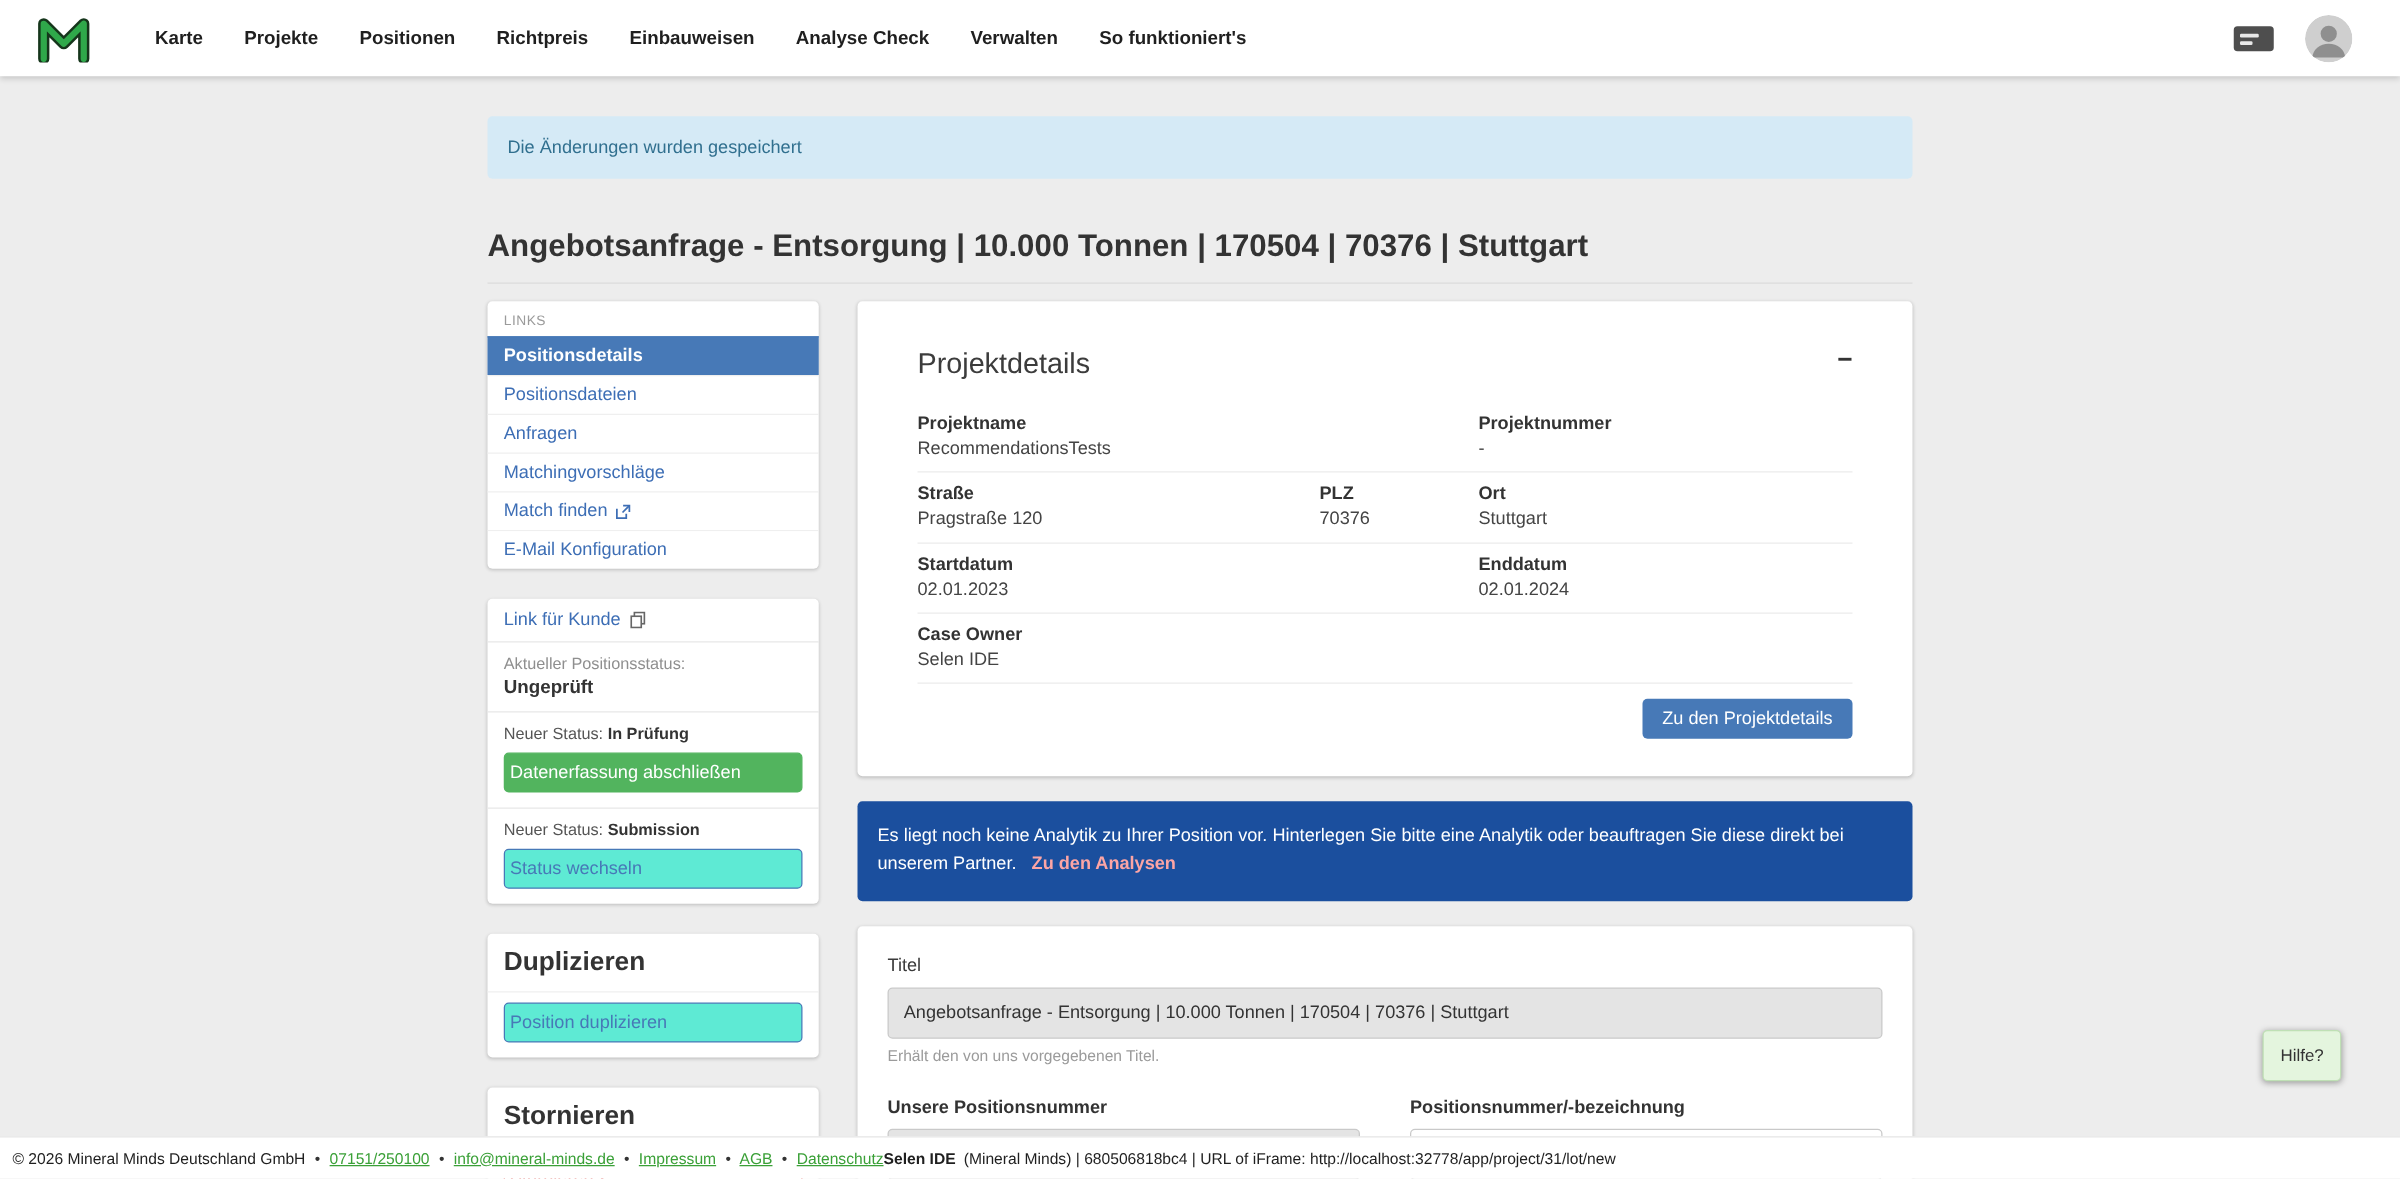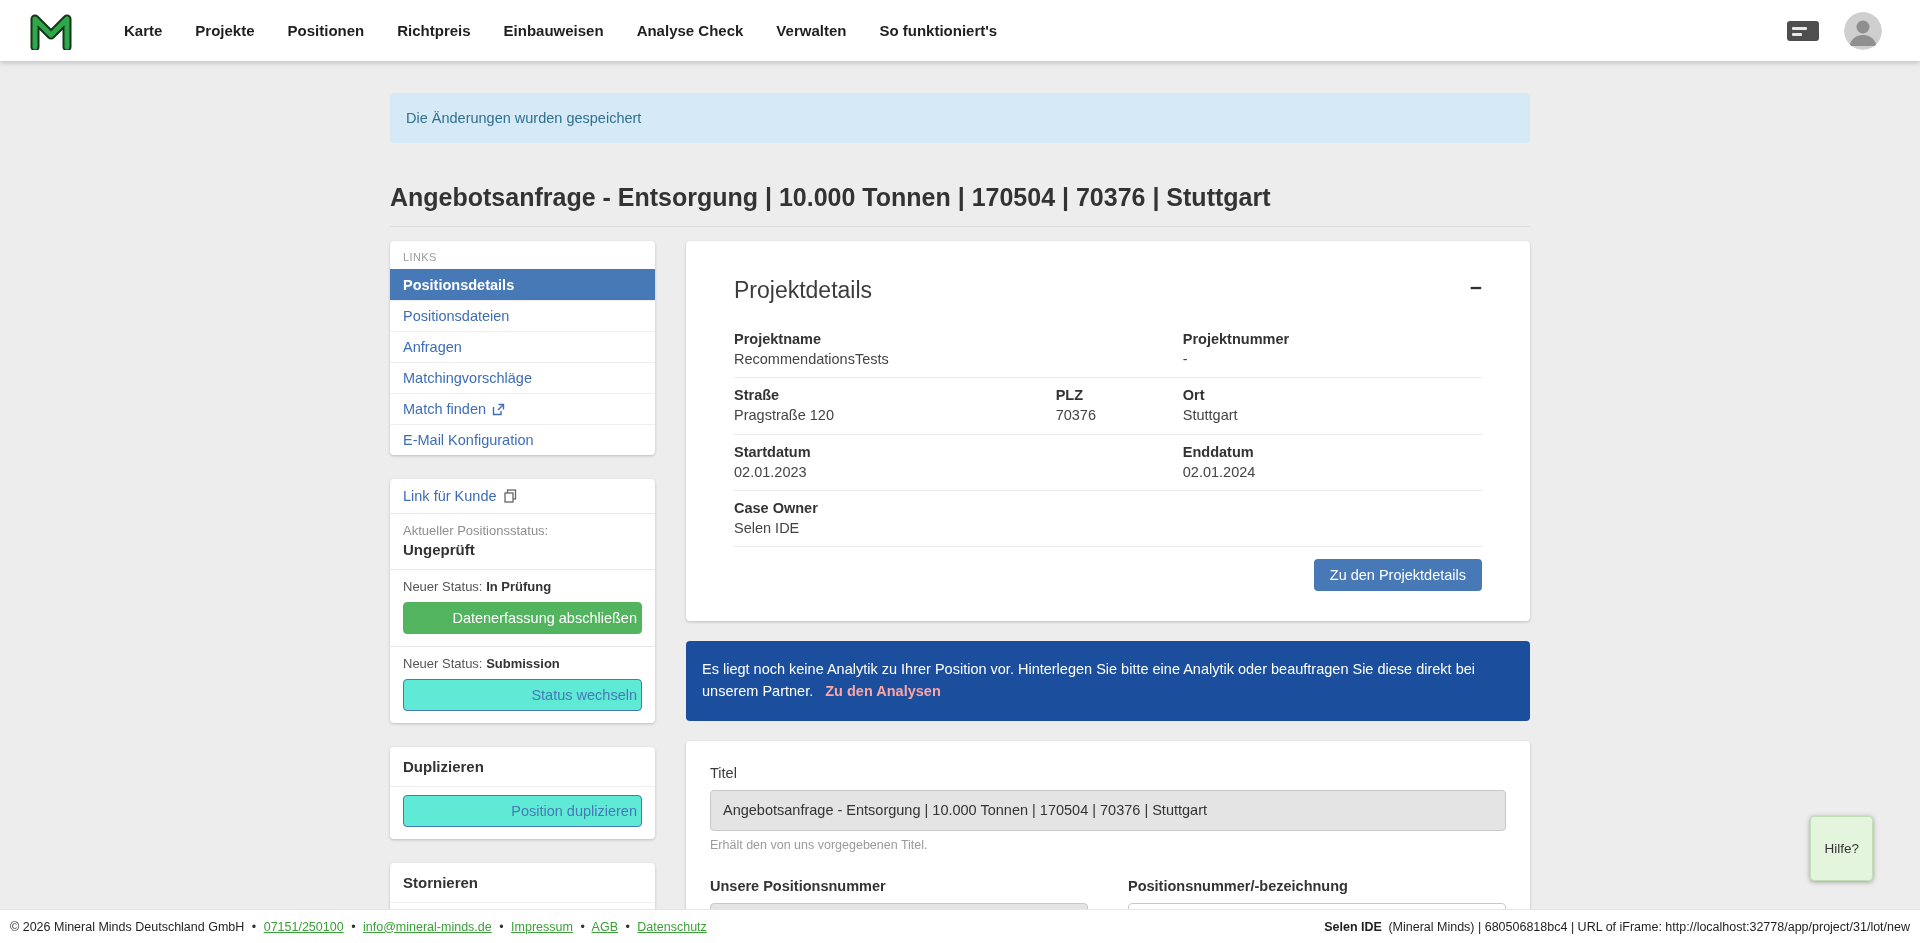--- a/index.html
+++ b/index.html
@@ -58,26 +58,26 @@
     padding:9px 13px; font-size:14.5px; color:#3d6eb5;
     border-bottom:1px solid #e8e8e8;
   }
   .status-row { padding:9px 13px 11px; border-bottom:1px solid #e8e8e8; }
   .status-label-sm { font-size:13px; color:#8f8f8f; }
   .status-value { font-size:15px; font-weight:700; color:#333; margin-top:3px; }
   .new-status { padding:9px 13px 0; font-size:13px; color:#555; }
   .new-status b { color:#333; }
   .hr { border-top:1px solid #e8e8e8; margin:0; }
 
-  .btn { display:block; text-align:right; border-radius:4px; font-size:14.5px; }
+  .btn { display:block; text-align:left; border-radius:4px; font-size:14.5px; }
   .btn-block { width:calc(100% - 26px); margin:8px 13px 12px; padding:7px 4px; }
   .btn-green { background:#52b45e; color:#fff; border:1px solid #52b45e; }
   .btn-outline-blue { background:#5eead4; color:#4779b7; border:1px solid #4779b7; }
   .btn-outline-red { background:#fff; color:#d9534f; border:1px solid #d9534f; }
-  .mini-card-title { padding:11px 13px; font-size:15px; font-weight:700; color:#333; border-bottom:1px solid #efefef; }
+  .mini-card-title { padding:11px 13px; font-size:21px; font-weight:700; color:#333; border-bottom:1px solid #efefef; }
   .caret { font-size:11px; }
 
   
   .content { flex:1; min-width:0; display:flex; flex-direction:column; }
 
   .project-card { padding:36px 48px 16px; }
   .project-head { display:flex; justify-content:space-between; align-items:flex-start; margin-bottom:18px;gap:18px; }
   .project-head h2 { margin:0; font-size:23px; font-weight:400; color:#3c3c3c; }
   .collapse-btn { font-size:21px; font-weight:700; color:#333; line-height:1; cursor:pointer; }
   .prow {
@@ -105,31 +105,31 @@
   input.text {
     width:100%; height:41px; border:1px solid #c9c9c9; border-radius:4px;
     padding:0 12px; font-size:14.5px; color:#333; background:#fff;
   }
   input.text:disabled { background:#e4e4e4; color:#333; }
   .help-text { font-size:12.5px; color:#9b9b9b; margin-top:7px; }
   .form-grid { display:grid; grid-template-columns:1fr 1fr; gap:40px; margin-top:26px; }
 
   
   .help-btn {
-    position:absolute; right:47px; bottom:62px; z-index:30;
+    position:absolute; right:47px; bottom:78px; z-index:30;
     background:#e4f5de; border:1px solid #bfe0b5; border-radius:4px;
-    padding:24px 13px; font-size:13.5px; color:#333;
+    padding:12px 13px; font-size:13.5px; color:#333;
     box-shadow:0 1px 5px rgba(0,0,0,.35);
   }
 
   
   .footer {
     position:absolute; left:0; right:0; bottom:0; height:34px; z-index:40;
     background:#fff; border-top:1px solid #e5e5e5;
-    display:flex; align-items:center; justify-content:space-between;
+    display:flex; align-items:center; justify-content:flex-start;
     padding:0 10px; font-size:12.5px; color:#1f1f1f;
   }
   .footer-left .sep { margin:0 4px; color:#333; }
   .footer-left a { color:#3aa037; text-decoration:underline; }
   .footer-right b { margin-right:3px; }
 
   svg { display:block; }
 </style>
 </head>
 <body>

